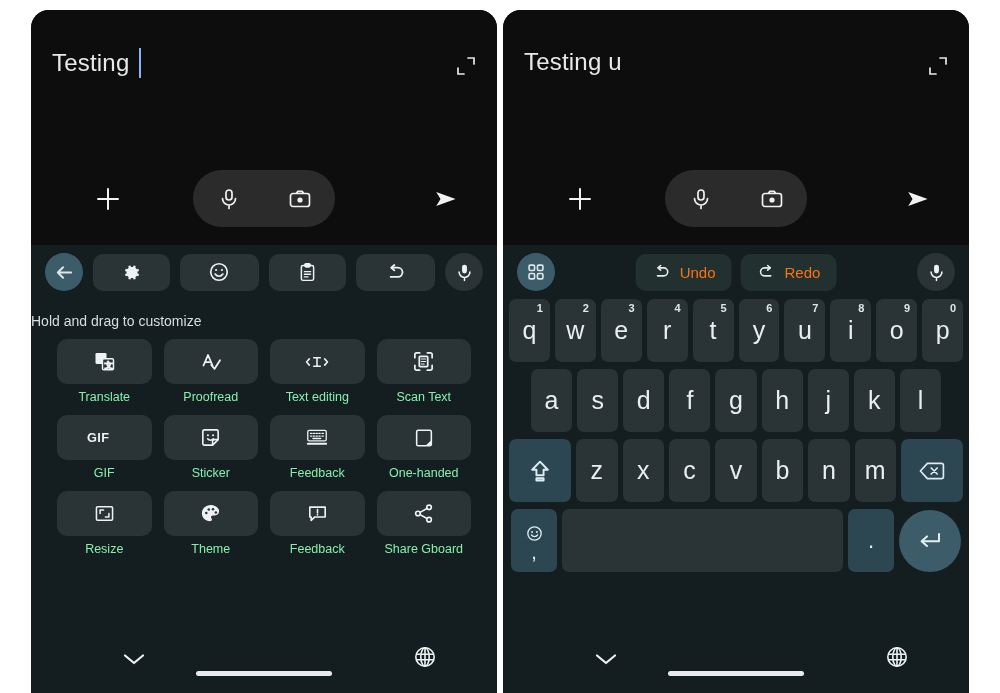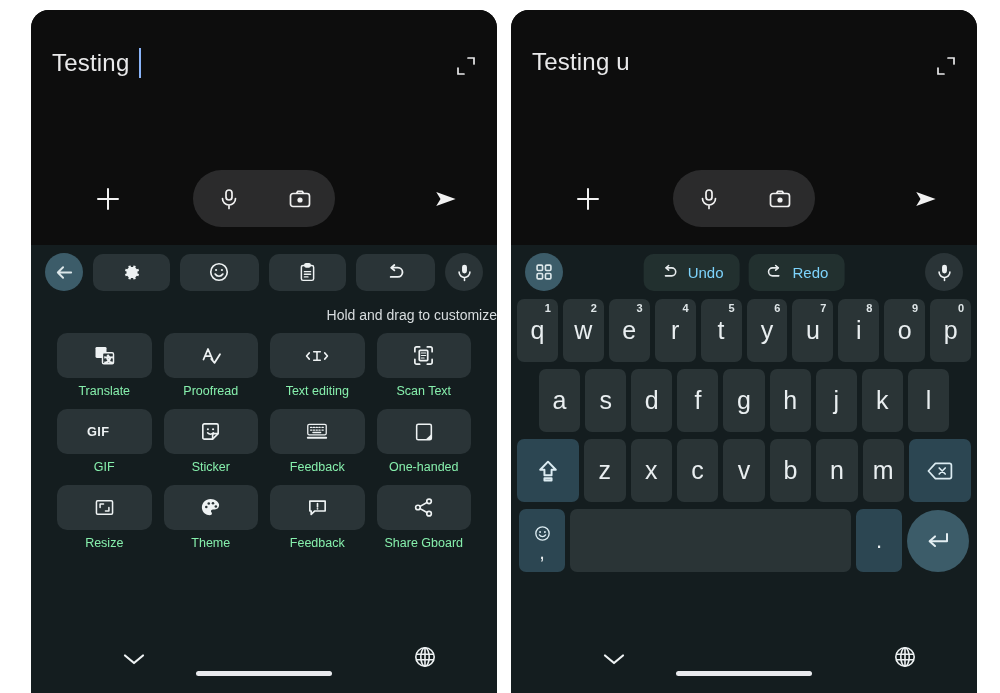--- a/index.html
+++ b/index.html
@@ -13,21 +13,21 @@
   .stage { position: relative; width: 944px; height: 693px; }
 
   .phone {
     position: absolute; top: 10px; height: 683px; width: 466px;
     background: #0d0d0d;
     border-radius: 18px 18px 0 0;
     overflow: hidden;
     display: flex; flex-direction: column;
   }
   #phone-left  { left: 31px; }
-  #phone-right { left: 503px; margin-left: 8px; }
+  #phone-right { left: 503px; }
 
   
   .compose {
     position: relative;
     height: 235px;
     background: #0d0d0d;
     flex: 0 0 auto;
   }
   .compose-text {
     position: absolute; left: 21px; top: 38px;
@@ -93,23 +93,23 @@
     background: #2a3437;
     display: flex; align-items: center; justify-content: center;
   }
   .tb-mic {
     width: 38px; height: 38px; flex: 0 0 38px;
     border-radius: 50%;
     background: #2a3437;
     display: flex; align-items: center; justify-content: center;
   }
   .hint {
-    text-align: right;
+    text-align: left;
     font-size: 14px; color: #d8dddf;
-    margin-top: 8px; margin-bottom: 10px;
+    margin-top: 14px; margin-bottom: 10px;
   }
 
   
   .grid {
     padding: 0 26px;
     display: grid;
     grid-template-columns: repeat(4, 1fr);
     row-gap: 11px; column-gap: 12px;
   }
   .tile { display: flex; flex-direction: column; align-items: center; }
@@ -137,21 +137,21 @@
   }
   .ur-wrap {
     position: absolute; left: 50%; transform: translateX(-50%);
     display: flex; gap: 9px;
   }
   .ur-chip {
     height: 37px; border-radius: 10px; background: #22302f;
     display: flex; align-items: center; gap: 8px;
     padding: 0 16px;
   }
-  .ur-chip span { font-size: 15px; color: #7dd3fc; }
+  .ur-chip span { font-size: 15px; color: #f97316; }
   .tb-mic-r {
     margin-left: auto;
     width: 38px; height: 38px; border-radius: 50%;
     background: #2a3437;
     display: flex; align-items: center; justify-content: center;
   }
 
   
   .kb-rows { padding: 0 4px; }
   .kb-row {

